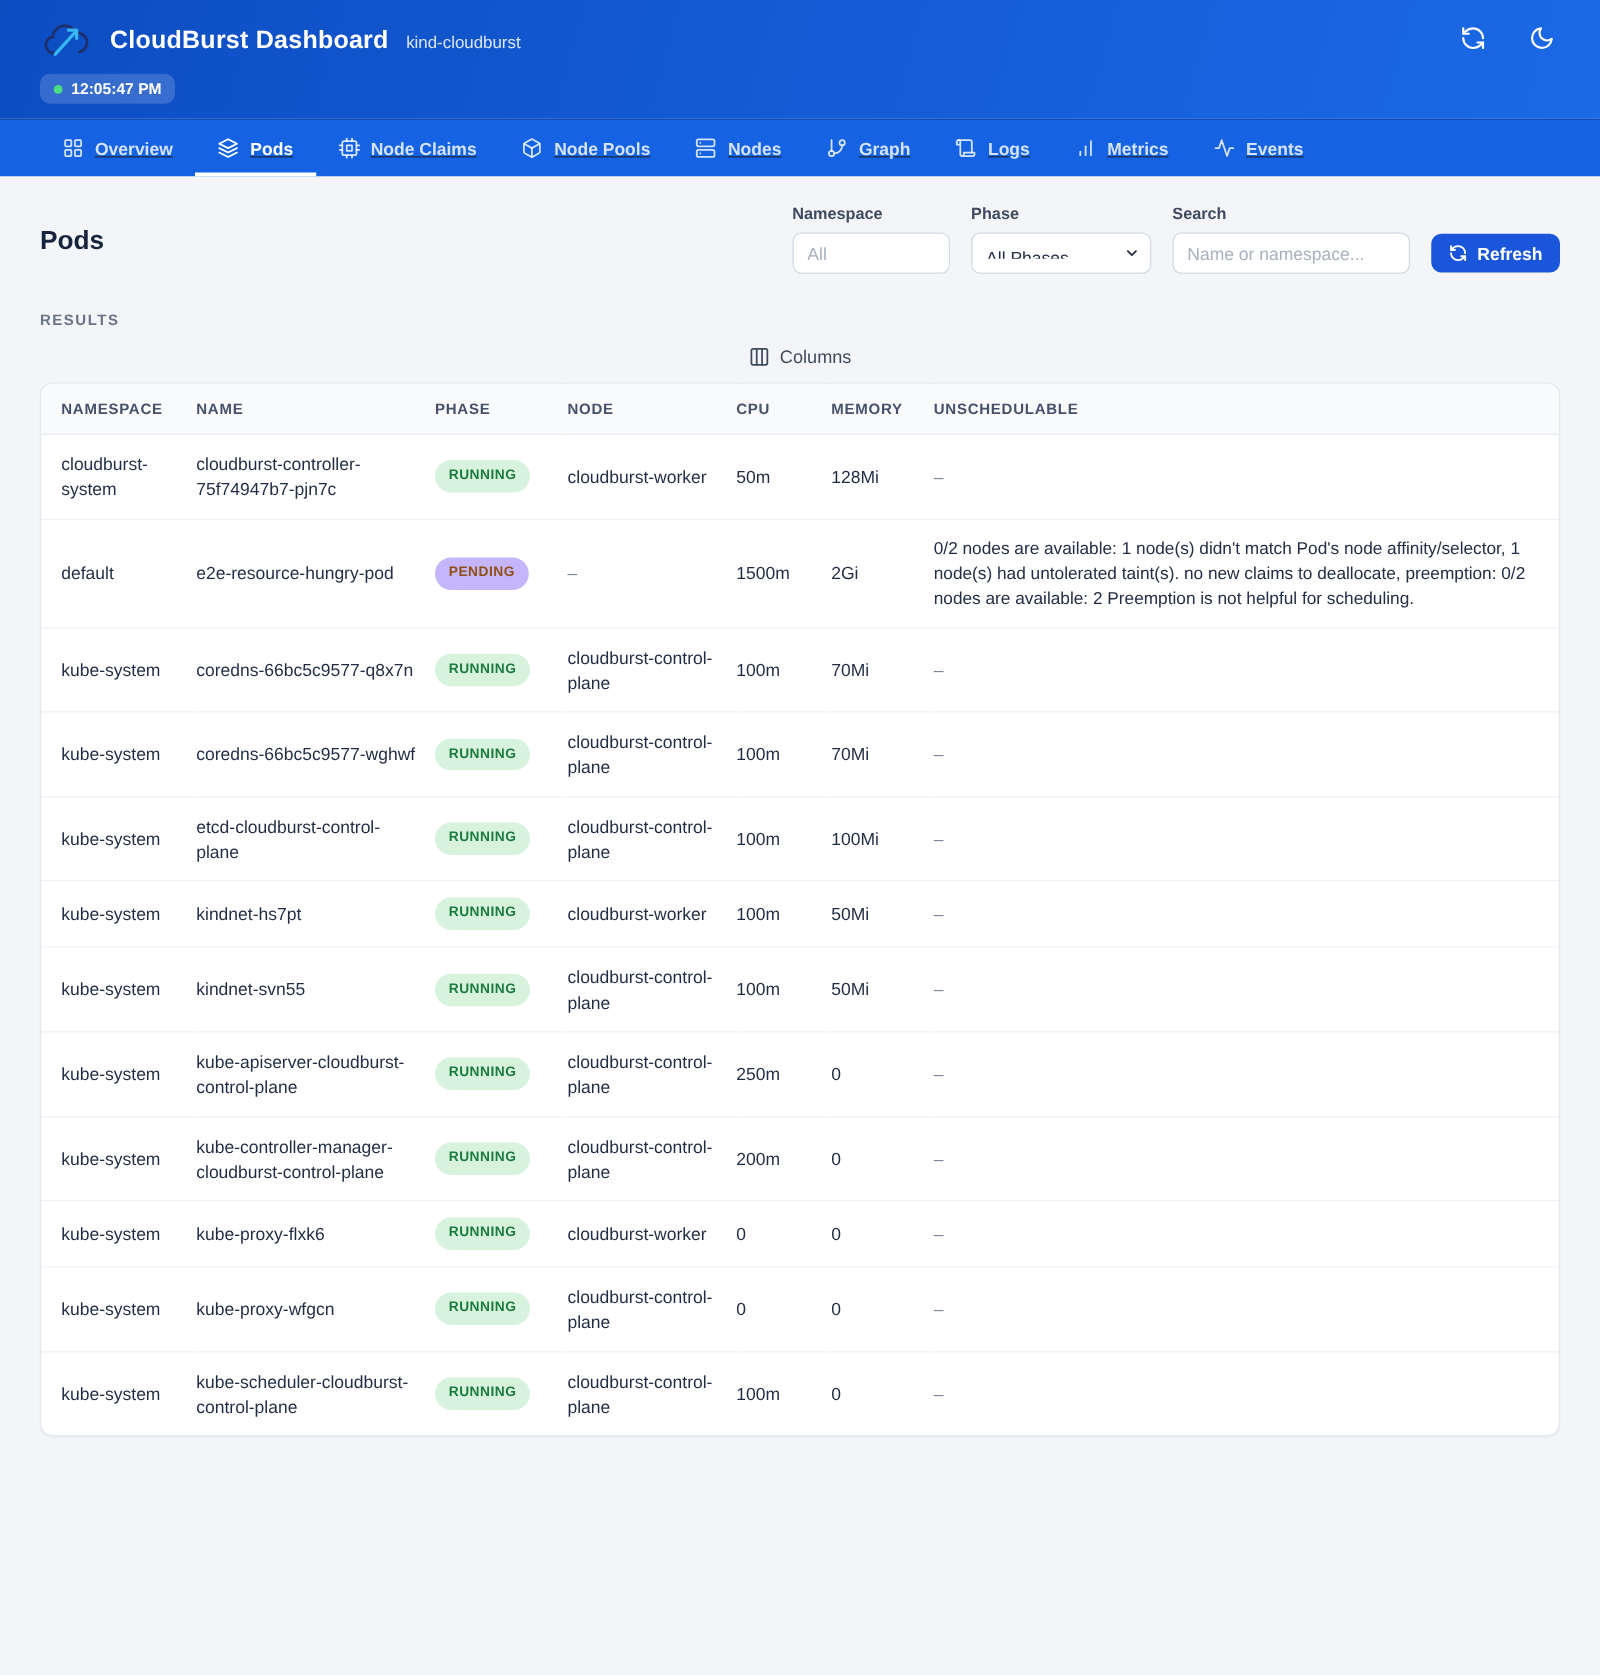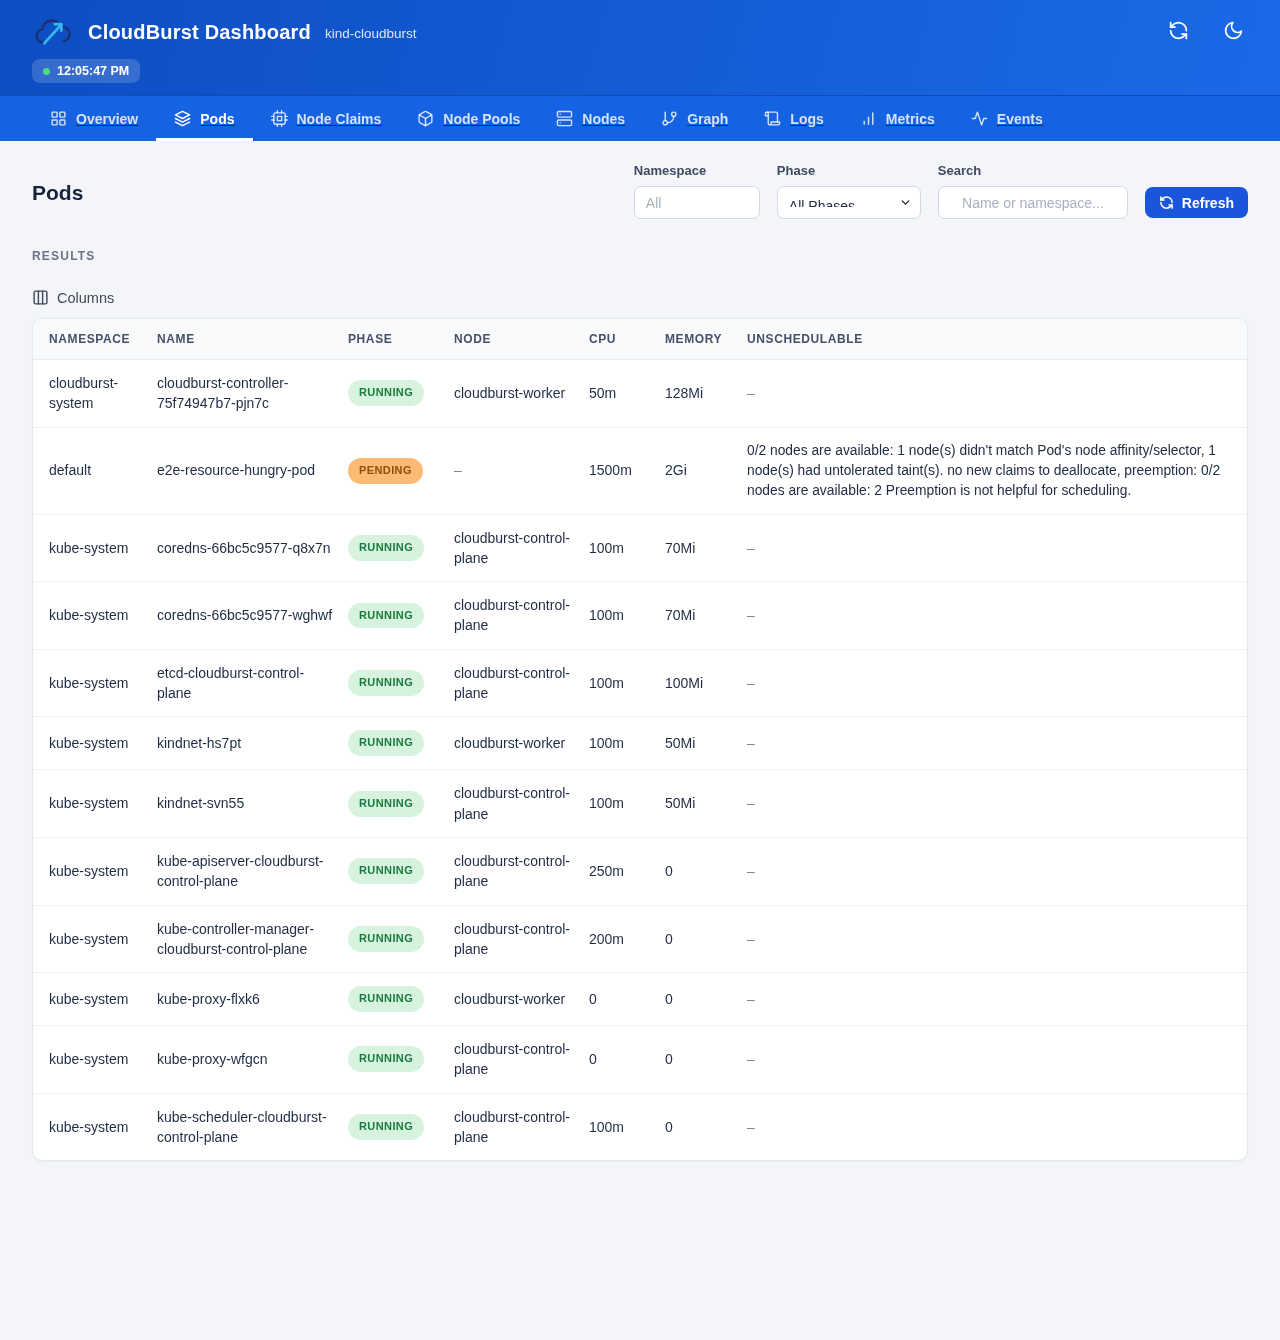--- a/index.html
+++ b/index.html
@@ -56,35 +56,35 @@
   .filters { display:flex; align-items:flex-end; gap:17px; }
   .filter-group { display:flex; flex-direction:column; }
   .filter-label { font-size:13px; font-weight:600; color:#3e4a60; margin-bottom:8px; }
   .text-input, .select-wrap select {
     height:33px; border:1px solid #d3dae4; border-radius:7px;
     background:#fff; font-size:14px; color:#1d2a42; padding:11px 11px;
     font-family:"Liberation Sans", sans-serif; outline:none;
   }
   .text-input::placeholder { color:#a8b1c0; }
   .ns-input { width:126px; }
-  .search-input { width:190px;text-align:center; }
+  .search-input { width:190px; }
   .select-wrap { position:relative; }
   .select-wrap select { width:144px; appearance:none; -webkit-appearance:none; padding-right:28px; font-weight:500; }
   .select-chevron { position:absolute; right:9px; top:10px; pointer-events:none; color:#222c3f; }
   .refresh-btn {
     display:inline-flex; align-items:center; gap:8px;
     height:31px; padding:0 14px; margin-bottom:1px;
     background:#1a56db; color:#fff; border:none; border-radius:8px;
     font-size:14px; font-weight:bold; cursor:pointer;
     font-family:"Liberation Sans", sans-serif;
   }
 
   .results-label { margin-top:30px; font-size:12px; font-weight:bold; letter-spacing:1.2px; color:#6a7386; }
 
-  .columns-row { display:flex; justify-content:flex-start; margin-top:26px; }
+  .columns-row { display:flex; justify-content:center; margin-top:14px; }
   .columns-btn {
     display:inline-flex; align-items:center; gap:8px;
     background:none; border:none; cursor:pointer;
     font-size:14.5px; color:#3f4a5e; font-family:"Liberation Sans", sans-serif;
   }
 
   
   .table-card {
     margin-top:12px; background:#fff;
     border:1px solid #e3e8ef; border-radius:10px;
@@ -341,21 +341,21 @@
             <td>cloudburst-controller-75f74947b7-pjn7c</td>
             <td><span class="badge" style="background: rgb(215, 243, 222); color: rgb(27, 122, 61);">RUNNING</span></td>
             <td>cloudburst-worker</td>
             <td>50m</td>
             <td>128Mi</td>
             <td class="muted">–</td>
           </tr>
           <tr>
             <td>default</td>
             <td>e2e-resource-hungry-pod</td>
-            <td><span class="badge" style="background: #fdba74; color: rgb(143, 78, 18);">PENDING</span></td>
+            <td><span class="badge" style="background: #c4b5fd; color: rgb(143, 78, 18);">PENDING</span></td>
             <td class="muted">–</td>
             <td>1500m</td>
             <td>2Gi</td>
             <td class="unsched">0/2 nodes are available: 1 node(s) didn't match Pod's node affinity/selector, 1 node(s) had untolerated taint(s). no new claims to deallocate, preemption: 0/2 nodes are available: 2 Preemption is not helpful for scheduling.</td>
           </tr>
           <tr>
             <td>kube-system</td>
             <td>coredns-66bc5c9577-q8x7n</td>
             <td><span class="badge" style="background: rgb(215, 243, 222); color: rgb(27, 122, 61);">RUNNING</span></td>
             <td>cloudburst-control-plane</td>

